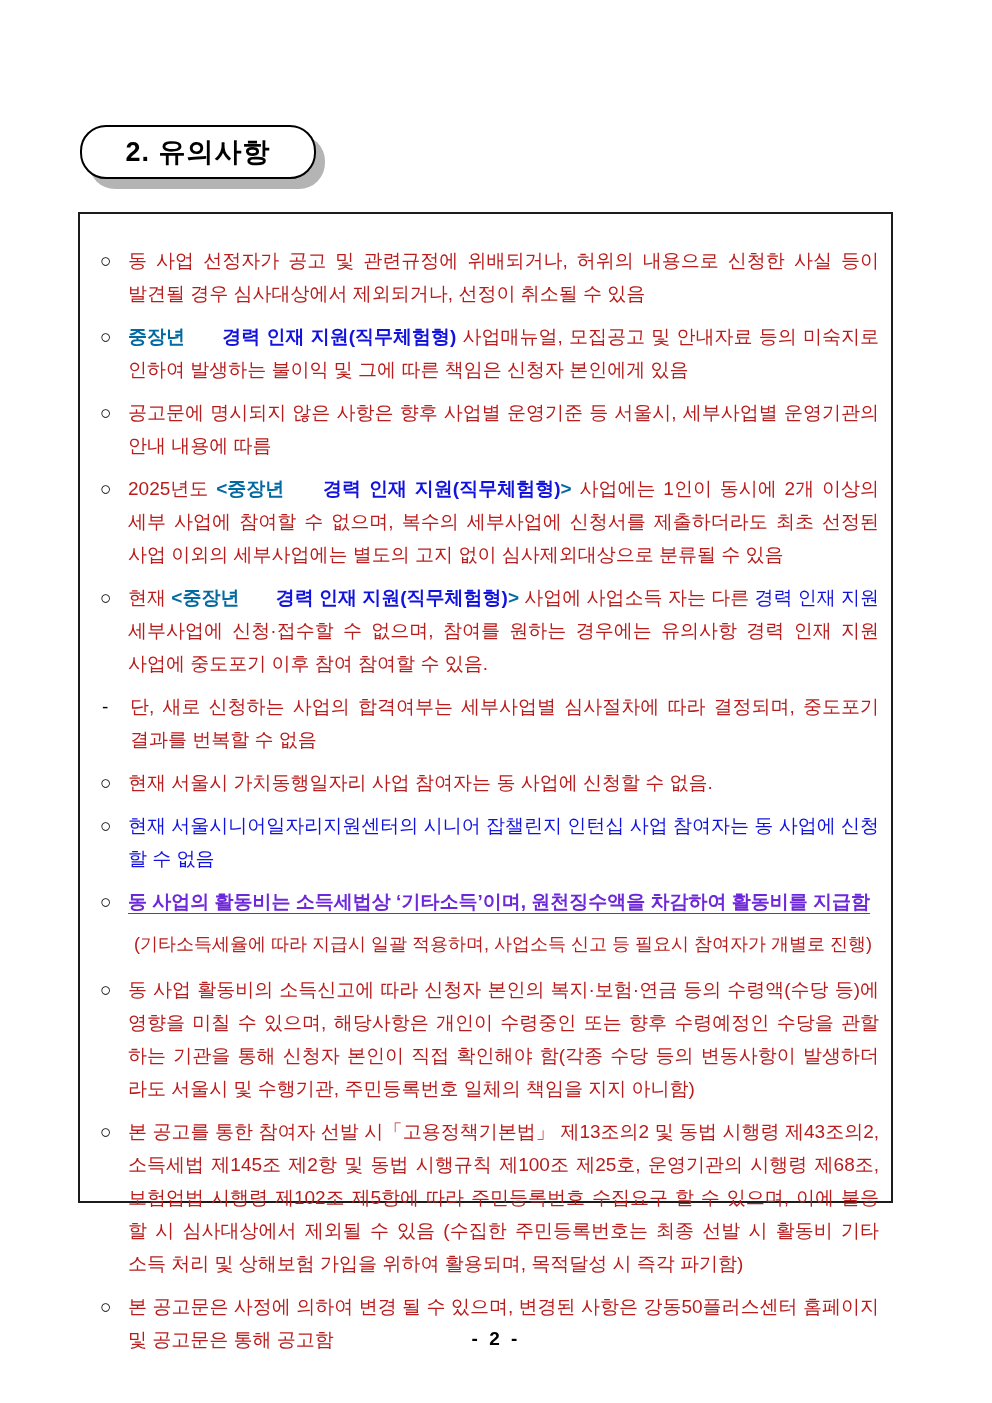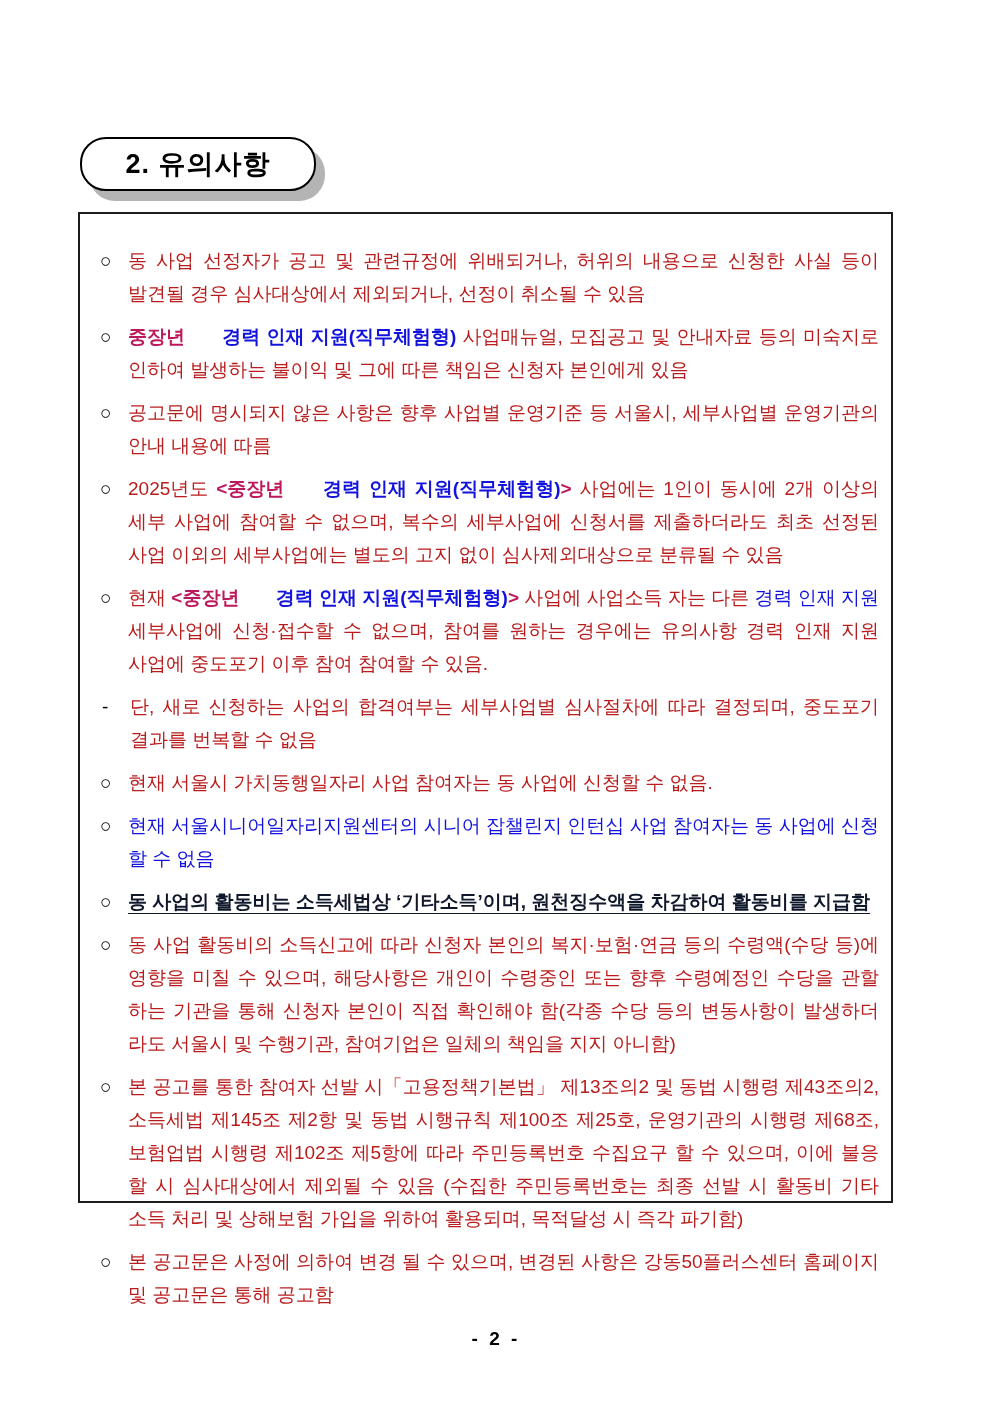--- a/index.html
+++ b/index.html
@@ -6,21 +6,21 @@
   .page{
     position:relative;
     width:992px;height:1403px;
     background:#ffffff;
     font-family:"Liberation Sans","DejaVu Sans",sans-serif;
     color:#000;
     overflow:hidden;
   }
   
   .title-badge{
-    position:absolute;left:80px;top:137px;
+    position:absolute;left:80px;top:125px;
     width:232px;height:50px;
     background:#ffffff;
     border:2px solid #000;
     border-radius:26px;
     box-shadow:9px 10px 0 var(--shadow,#b4b4b4);
     display:flex;align-items:center;justify-content:center;
     font-size:27px;font-weight:bold;letter-spacing:1px;
     z-index:2;
   }
   
@@ -46,25 +46,25 @@
     flex:1 1 auto;
     text-align:justify;
   }
   .item.dash .marker{padding-left:2px;}
   .item.note{
     margin-left:34px;
     font-size:18px;
     margin-bottom:12px;
   }
   .seg-normal{color:#b91c1c;}
-  .seg-bold{font-weight:bold;color:#be185d;}
+  .seg-bold{font-weight:bold;color:#0369a1;}
   .seg-bold-blue{font-weight:bold;color:var(--blue,#1212dd);margin-left:31px;}
   .seg-blue{color:var(--blue,#1212dd);}
   .seg-bold-underline{
-    font-weight:bold;color:#0f172a;
+    font-weight:bold;color:#6d28d9;
     text-decoration:underline;
     text-underline-offset:5px;
   }
   
   .page-number{
     position:absolute;left:0;top:1328px;
     width:100%;
     text-align:center;
     font-size:19px;font-weight:bold;letter-spacing:3px;
   }
@@ -109,23 +109,26 @@
         <div class="txt"><span class="seg-normal">현재 서울시 가치동행일자리 사업 참여자는 동 사업에 신청할 수 없음.</span></div>
       </div>
       <div class="item bullet">
         <span class="marker">○</span>
         <div class="txt"><span class="seg-blue">현재 서울시니어일자리지원센터의 시니어 잡챌린지 인턴십 사업 참여자는 동 사업에 신청 할 수 없음</span></div>
       </div>
       <div class="item bullet">
         <span class="marker">○</span>
         <div class="txt"><span class="seg-bold-underline">동 사업의 활동비는 소득세법상 ‘기타소득’이며, 원천징수액을 차감하여 활동비를 지급함</span></div>
       </div>
+      <div class="item note">
+        <div class="txt"><span class="seg-normal">(기타소득세율에 따라 지급시 일괄 적용하며, 사업소득 신고 등 필요시 참여자가 개별로 진행)</span></div>
+      </div>
       <div class="item bullet">
         <span class="marker">○</span>
-        <div class="txt"><span class="seg-normal">동 사업 활동비의 소득신고에 따라 신청자 본인의 복지·보험·연금 등의 수령액(수당 등)에 영향을 미칠 수 있으며, 해당사항은 개인이 수령중인 또는 향후 수령예정인 수당을 관할 하는 기관을 통해 신청자 본인이 직접 확인해야 함(각종 수당 등의 변동사항이 발생하더 라도 서울시 및 수행기관, 참여기업은 일체의 책임을 지지 아니함)</span></div>
+        <div class="txt"><span class="seg-normal">동 사업 활동비의 소득신고에 따라 신청자 본인의 복지·보험·연금 등의 수령액(수당 등)에 영향을 미칠 수 있으며, 해당사항은 개인이 수령중인 또는 향후 수령예정인 수당을 관할 하는 기관을 통해 신청자 본인이 직접 확인해야 함(각종 수당 등의 변동사항이 발생하더 라도 서울시 및 수행기관, 주민등록번호 일체의 책임을 지지 아니함)</span></div>
       </div>
       <div class="item bullet">
         <span class="marker">○</span>
         <div class="txt"><span class="seg-normal">본 공고를 통한 참여자 선발 시「고용정책기본법」 제13조의2 및 동법 시행령 제43조의2, 소득세법 제145조 제2항 및 동법 시행규칙 제100조 제25호, 운영기관의 시행령 제68조, 보험업법 시행령 제102조 제5항에 따라 주민등록번호 수집요구 할 수 있으며, 이에 불응 할 시 심사대상에서 제외될 수 있음 (수집한 주민등록번호는 최종 선발 시 활동비 기타 소득 처리 및 상해보험 가입을 위하여 활용되며, 목적달성 시 즉각 파기함)</span></div>
       </div>
       <div class="item bullet">
         <span class="marker">○</span>
         <div class="txt"><span class="seg-normal">본 공고문은 사정에 의하여 변경 될 수 있으며, 변경된 사항은 강동50플러스센터 홈페이지 및 공고문은 통해 공고함</span></div>
       </div>
     </div>

